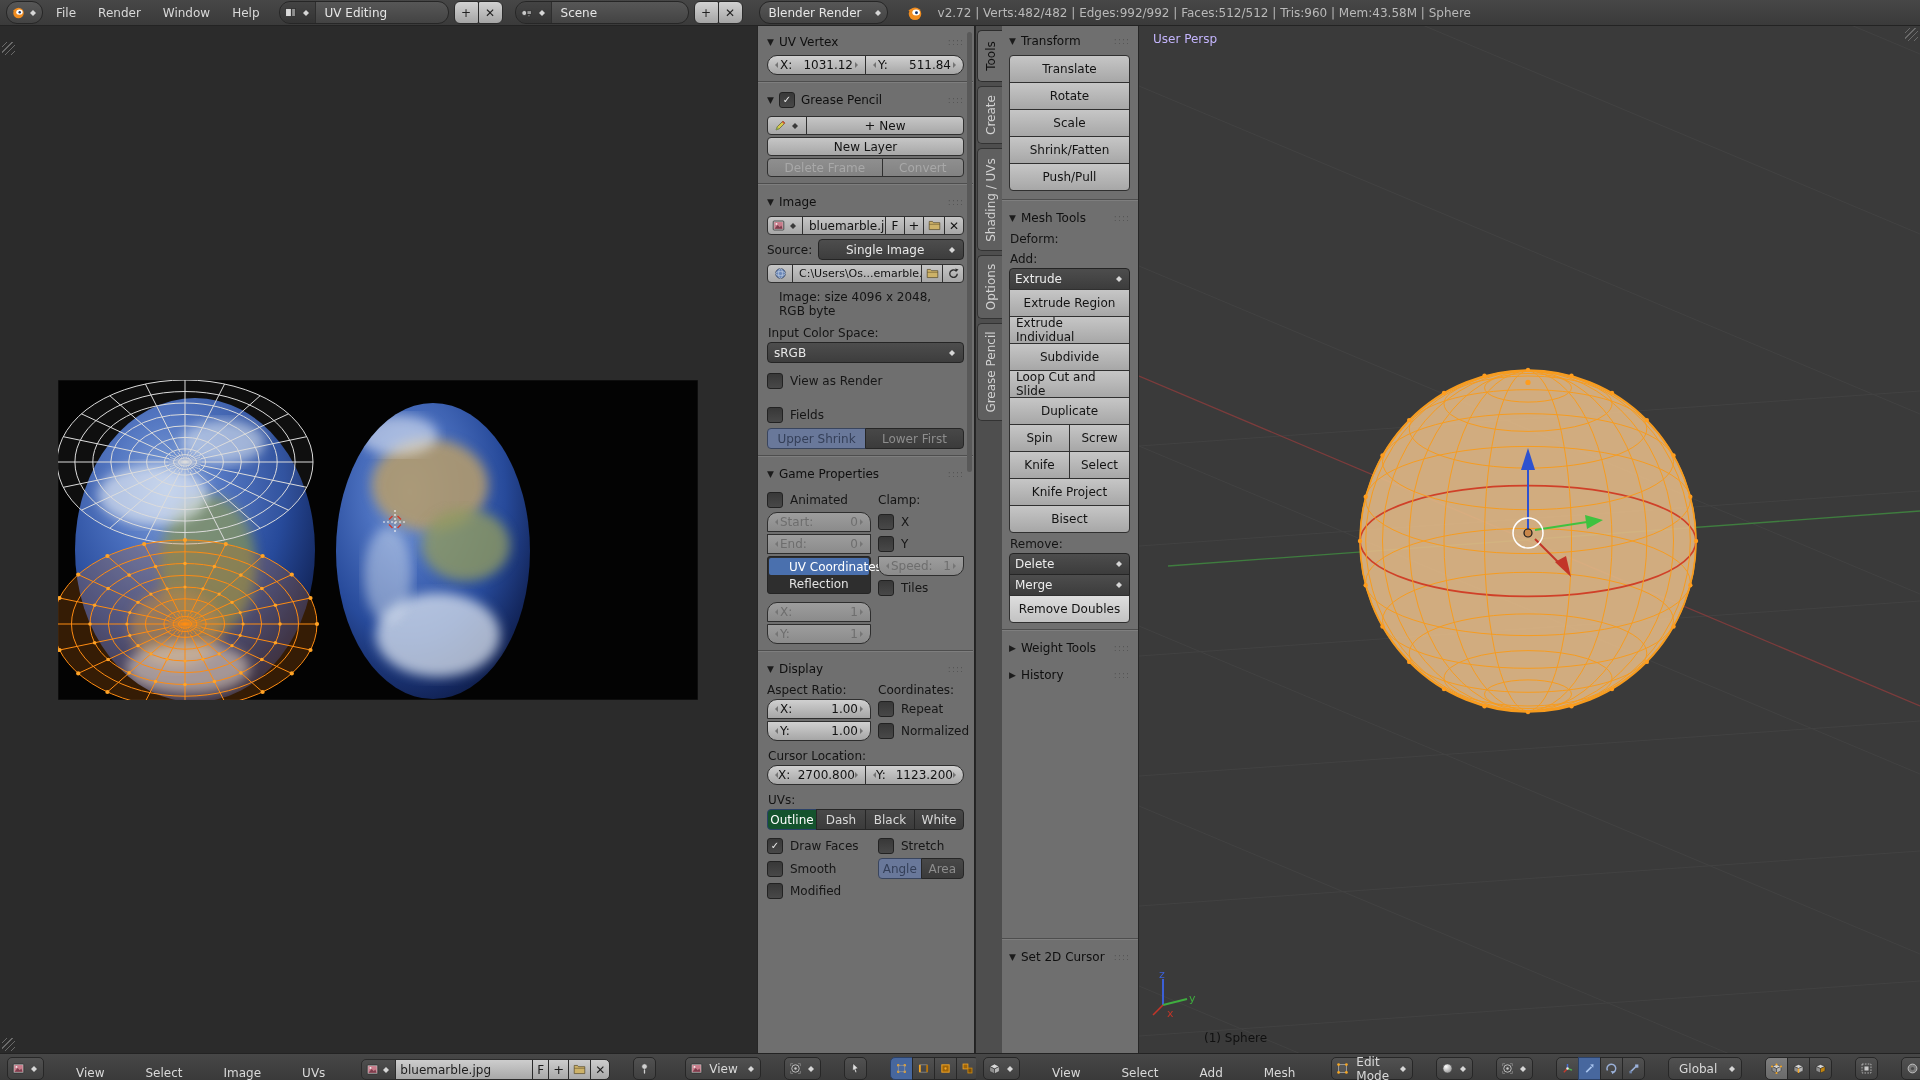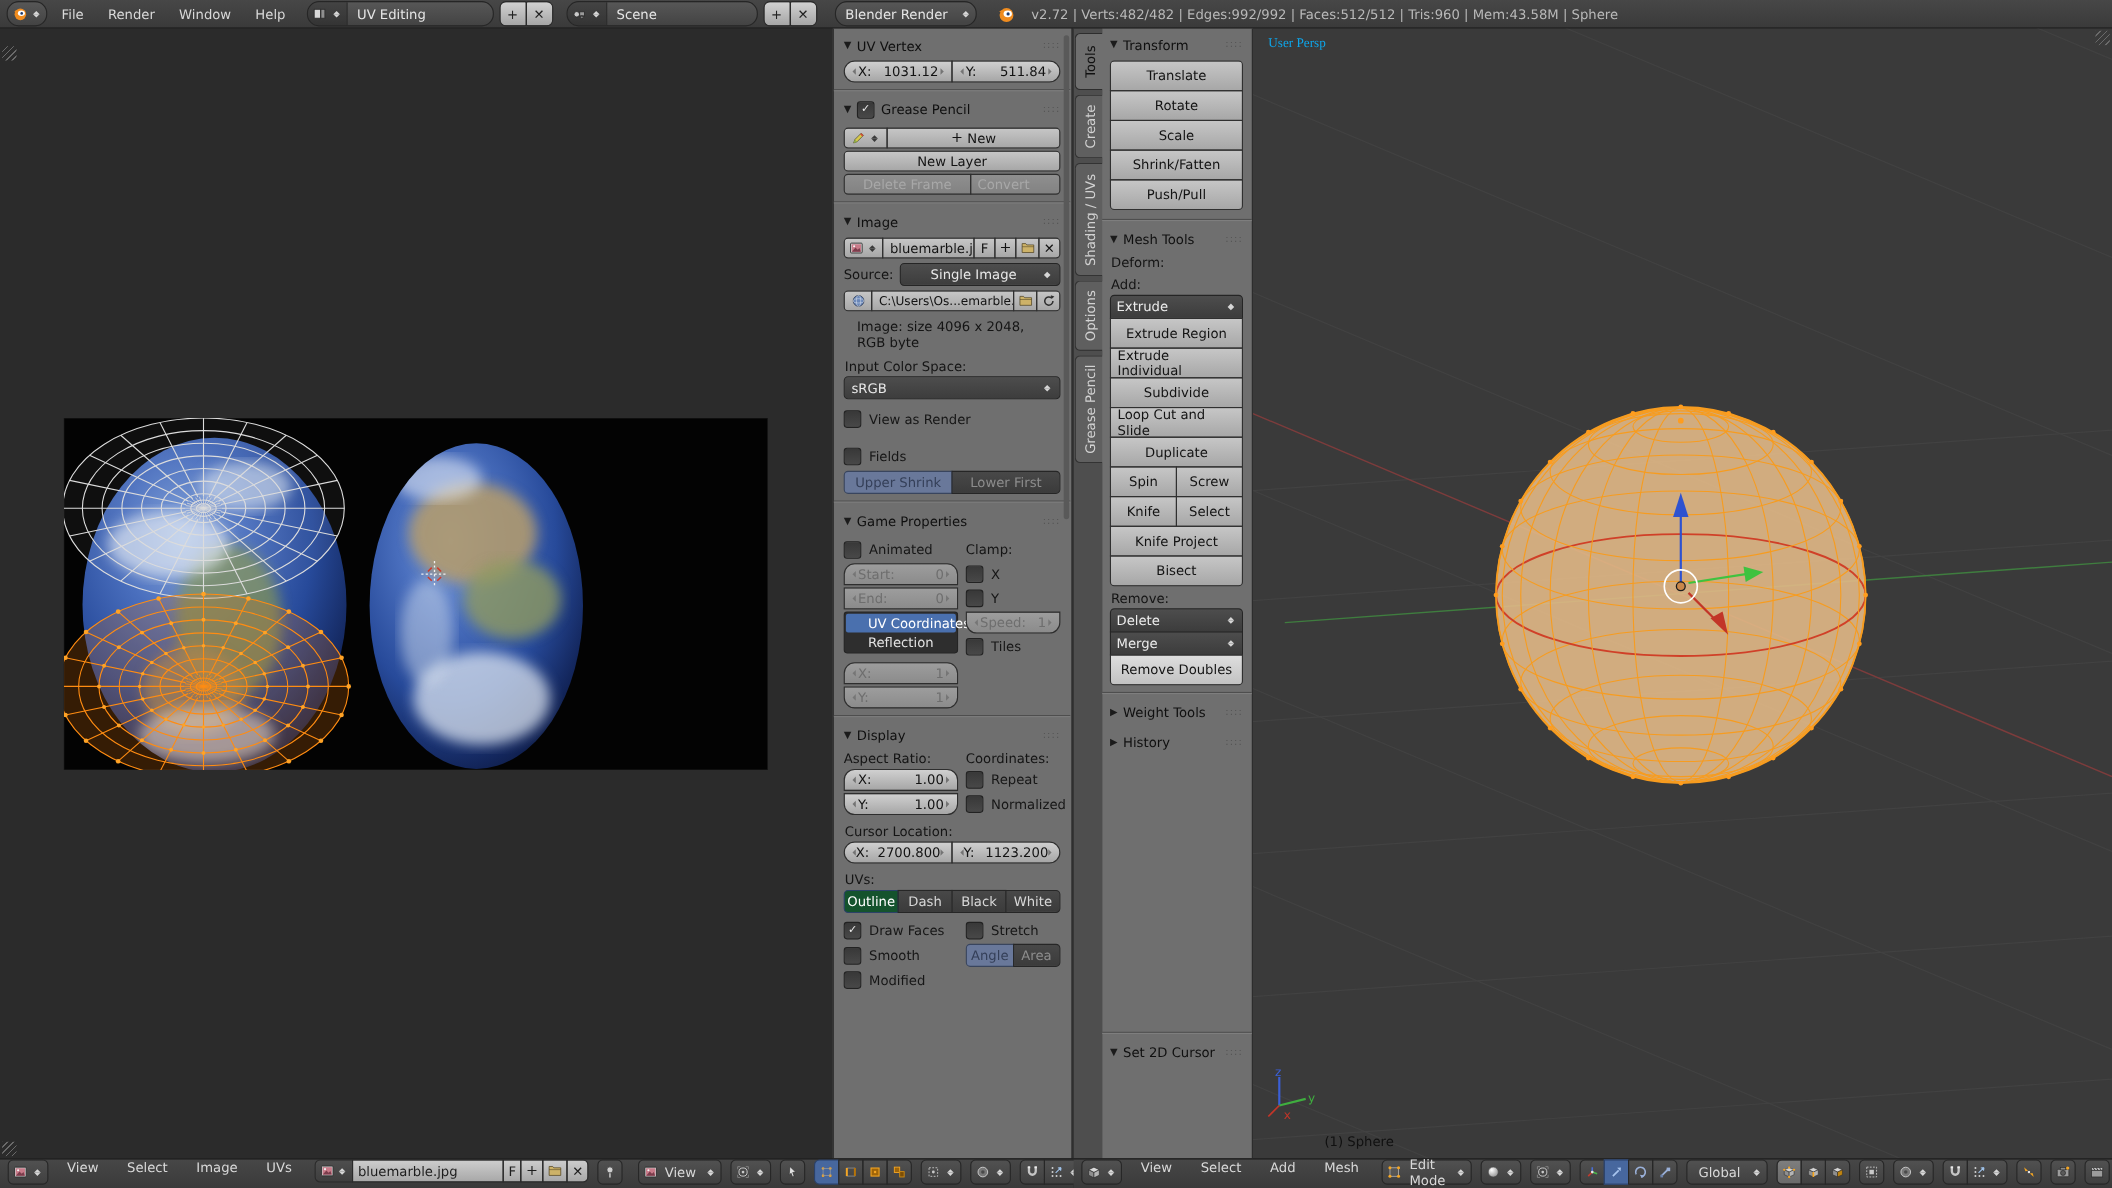--- a/index.html
+++ b/index.html
@@ -105,26 +105,26 @@
   .stack>*:last-child{border-radius:0 0 4px 4px}
   .stack>.rowpair{display:flex}
   .rowpair>*{flex:1;border-radius:0;margin-left:-1px}
   .rowpair>*:first-child{margin-left:0}
   .ddbtn{height:20px;display:flex;align-items:center;background:linear-gradient(#4d4d4d,#3c3c3c);
     border:1px solid #252525;color:#ececec;padding:0 5px;gap:20px;}
   .shelf .lb{justify-content:center;height:28px}
 
   
   .vp{position:absolute;left:1139px;top:26px;width:781px;height:1027px;background:#3a3a3a;overflow:hidden;}
-  .vplabel{position:absolute;color:#0ea5e9;font-family:Liberation Serif, serif;}
+  .vplabel{position:absolute;color:#c4b5fd;}
   .objlabel{position:absolute;color:#101010;}
 
   
   .bhead{position:absolute;top:1053px;height:27px;background:linear-gradient(#474747,#3a3a3a);
-    border-top:1px solid #232323;display:flex;align-items:flex-start;gap:8px;padding:0 7px;box-sizing:border-box;}
+    border-top:1px solid #232323;display:flex;align-items:flex-end;gap:23px;padding:0 7px;box-sizing:border-box;}
   .hb{height:21px;display:inline-flex;align-items:center;gap:2px;padding:0 4px;
     background:linear-gradient(#515151,#404040);border:1px solid #272727;border-radius:5px;color:#d9d9d9}
   .bgroup{display:inline-flex}
   .bgroup>.hb{border-radius:0;margin-left:-1px}
   .bgroup>.hb:first-child{border-radius:5px 0 0 5px;margin-left:0}
   .bgroup>.hb:last-child{border-radius:0 5px 5px 0}
   .hb.on{background:#47679e;border-color:#2b4168}
   .hb.pressed{background:linear-gradient(#7e7e7e,#6a6a6a)}
   .dbl{display:flex;height:21px;align-items:stretch}
   .dbl>*{display:flex;align-items:center;justify-content:center;border:1px solid #2b2b2b;margin-left:-1px;padding:0 4px}
@@ -649,21 +649,21 @@
         <span>New</span>
       </div>
     </div>
     <div class="lb" style="margin:2px 0">
       <span>New Layer</span>
     </div>
     <div class="dbrow" style="margin:2px 0 2px">
       <div class="lb dis dbname" style="justify-content:center">
         <span>Delete Frame</span>
       </div>
-      <div class="lb dis dbname" style="justify-content:flex-start">
+      <div class="lb dis dbname" style="justify-content:center">
         <span>Convert</span>
       </div>
     </div>
 
     <div class="hr"></div>
     <div class="ph">
       <span class="arr">▼</span>
       <span>Image</span>
       <span class="grip">::::</span>
     </div>

